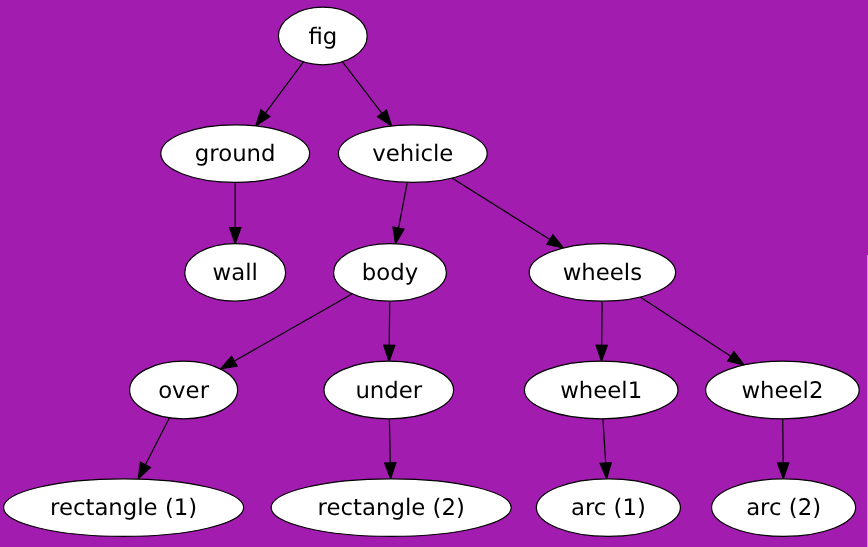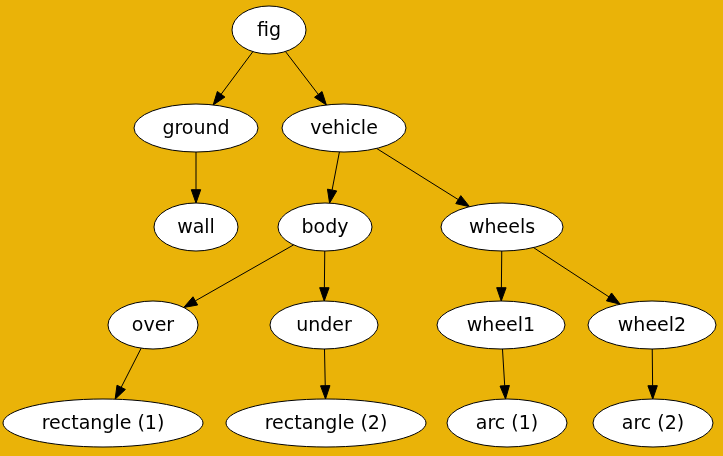--- a/index.html
+++ b/index.html
@@ -4,21 +4,21 @@
 <style>
   html, body {
     margin: 0;
     padding: 0;
     background: #ffffff;
   }
   .canvas {
     position: relative;
     width: 723px;
     height: 456px;
-    background: #eab308;
+    background: #a21caf;
     overflow: hidden;
     font-family: "DejaVu Sans", sans-serif;
   }
   svg {
     display: block;
   }
   .node-shape {
     fill: #ffffff;
     stroke: #000000;
     stroke-width: 1;

